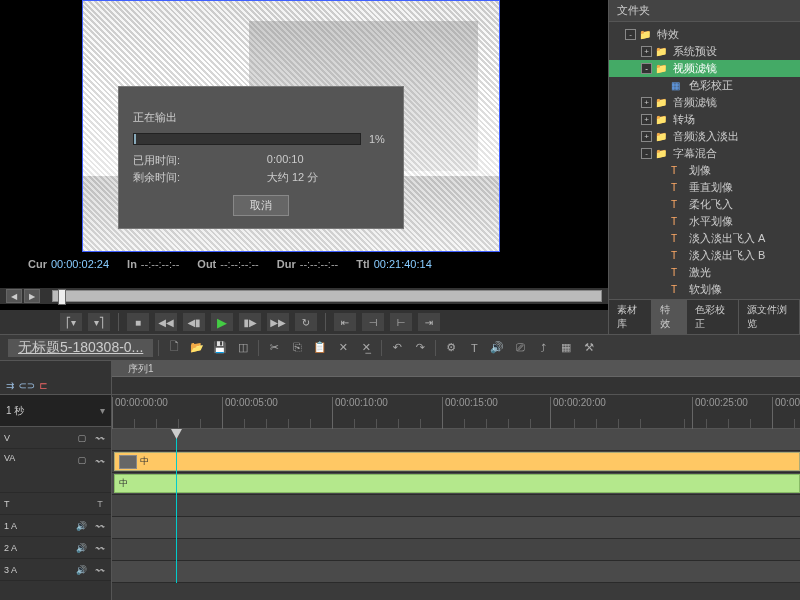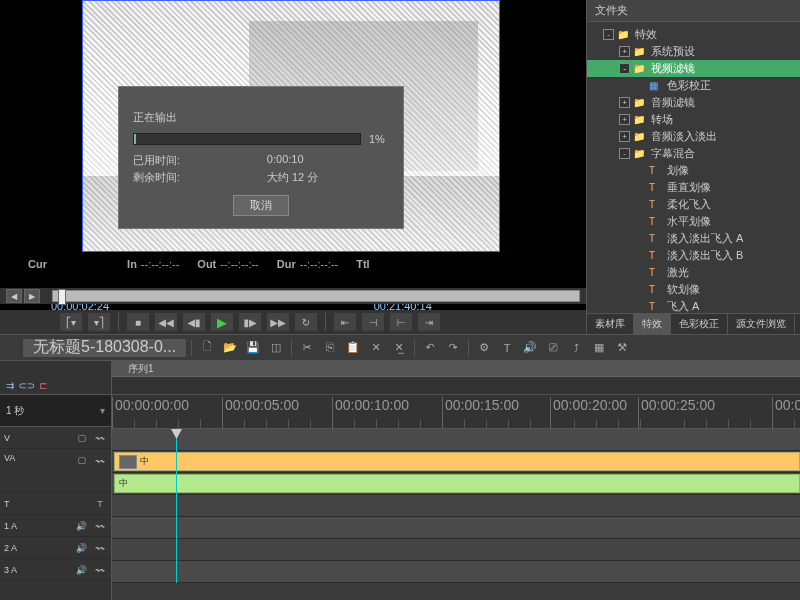--- a/index.html
+++ b/index.html
@@ -2,21 +2,21 @@
 <html><head>
 <meta charset="utf-8">
 <style>
 * { margin: 0; padding: 0; box-sizing: border-box; font-family: "Microsoft YaHei", sans-serif; }
 body { background: #2a2a2a; color: #ccc; font-size: 11px; overflow: hidden; width: 800px; height: 600px; position: relative; }
 
 
 .app { display: flex; flex-direction: column; height: 600px; }
 .upper { display: flex; height: 334px; }
 .preview-area { flex: 1; background: #000; position: relative; }
-.side-panel { width: 214px; background: #3a3a3a; border-left: 1px solid #555; display: flex; flex-direction: column; }
+.side-panel { width: 192px; background: #3a3a3a; border-left: 1px solid #555; display: flex; flex-direction: column; }
 
 
 .preview-frame { position: absolute; top: 0; left: 82px; width: 418px; height: 252px; border: 1px solid #4060ff; background: #e8e8e8; overflow: hidden; }
 .sketch { position: absolute; inset: 0; background: repeating-linear-gradient(45deg, #ddd 0 2px, #fff 2px 4px), linear-gradient(#ccc,#eee); background-blend-mode: multiply; filter: contrast(1.5) grayscale(1); }
 .sketch::before { content:""; position:absolute; top:20px; left:40%; width:55%; height:60%; background:linear-gradient(#888,#aaa); opacity:.4; }
 .sketch::after { content:""; position:absolute; bottom:0; left:0; right:0; height:30%; background:linear-gradient(#666,#888); opacity:.3; }
 
 
 .dialog { position: absolute; top: 86px; left: 118px; width: 286px; background: #555; border: 1px solid #777; }
 .dialog-title { background: #444; padding: 3px 8px; font-size: 11px; font-weight: bold; }
@@ -27,21 +27,21 @@
 .progress-fill { height: 100%; width: 1%; background: #8ab; }
 .progress-pct { font-size: 11px; min-width: 20px; }
 .time-grid { display: grid; grid-template-columns: auto auto; gap: 2px 16px; font-size: 11px; margin-bottom: 10px; }
 .dialog-btns { text-align: center; }
 .btn-cancel { padding: 2px 16px; background: #666; border: 1px solid #888; color: #ddd; cursor: pointer; font-size: 11px; }
 
 
 .tc-bar { position: absolute; top: 258px; left: 28px; right: 0; display: flex; gap: 18px; font-family: monospace; font-size: 11px; color: #aaa; }
 .tc-item { display: flex; gap: 4px; }
 .tc-lbl { font-weight: bold; }
-.tc-active { color: #8cf; margin-top: 42px; }
+.tc-active { color: #8cf; }
 
 
 .scrubber { position: absolute; top: 288px; left: 0; right: 0; height: 16px; display:flex; align-items:center; background:#333; }
 .scrub-btns { display:flex; gap:2px; padding:0 6px; }
 .scrub-btn { width:16px; height:14px; background:#555; border:1px solid #666; font-size:8px; display:flex; align-items:center; justify-content:center; }
 .scrub-track { flex:1; height:12px; background:#bbb; margin:0 6px; position:relative; border:1px solid #888; }
 .scrub-handle { position:absolute; left:1%; top:-2px; width:8px; height:16px; background:#eee; border:1px solid #666; }
 
 
 .transport { position:absolute; top:310px; left:0; right:0; height:24px; background:#333; display:flex; align-items:center; gap:6px; padding:0 60px; }
@@ -62,33 +62,33 @@
 .tree-ico.txt { color:#fa6; }
 .ind-1{padding-left:16px}.ind-2{padding-left:32px}.ind-3{padding-left:48px}
 .panel-tabs { display:flex; background:#333; border-top:1px solid #555; }
 .ptab { padding:3px 8px; font-size:10px; cursor:pointer; border-right:1px solid #555; }
 .ptab.active { background:#555; }
 
 
 .lower-tb { height:26px; background:#3a3a3a; border-top:1px solid #555; display:flex; align-items:center; padding:0 4px; gap:3px; overflow:hidden; }
 .tb-btn { width:20px; height:18px; display:flex; align-items:center; justify-content:center; color:#aaa; font-size:11px; cursor:pointer; }
 .tb-sep { width:1px; height:16px; background:#555; margin:0 2px; }
-.tab-chip { height:18px; padding:0 10px; background:#555; display:flex; align-items:center; font-size:16px; margin-left:19px; }
+.tab-chip { height:18px; padding:0 10px; background:#555; display:flex; align-items:center; font-size:14px; margin-left:4px;text-decoration:underline; }
 
 
 .timeline { flex:1; display:flex; background:#3a3a3a; border-top:1px solid #555; }
 .tl-left { width:112px; background:#333; border-right:1px solid #555; }
 .tl-right { flex:1; position:relative; overflow:hidden; }
 
 .seq-tab { height:16px; background:#555; display:flex; align-items:center; padding:0 16px; font-size:10px; border-bottom:1px solid #666; }
 .tl-tools { height:18px; background:#333; display:flex; align-items:center; gap:4px; padding:0 6px; border-bottom:1px solid #555; font-size:10px; color:#9bd; }
 .zoom-sel { height:32px; background:#222; border-bottom:1px solid #555; padding:0 6px; font-size:10px; display:flex; align-items:center; justify-content:space-between; }
 .zoom-arrow { color:#888; cursor:pointer; }
 
-.ruler { height:34px; background:#333; border-bottom:1px solid #555; position:relative; font-family:monospace; font-size:14px; color:#999; }
+.ruler { height:34px; background:#333; border-bottom:1px solid #555; position:relative; font-family:monospace; font-size:10px; color:#999; }
 .ruler-tick { position:absolute; top:2px; height:32px; border-left:1px solid #666; padding-left:2px; }
 .ruler-sub { position:absolute; top:24px; height:10px; border-left:1px solid #555; }
 .playhead { position:absolute; top:0; bottom:0; width:1px; background:#0cc; left:64px; z-index:5; }
 .playhead::before { content:""; position:absolute; top:0; left:-5px; width:11px; height:10px; background:#ccc; clip-path:polygon(0 0,100% 0,50% 100%); }
 
 .track { height:22px; border-bottom:1px solid #2a2a2a; background:#4a4a4a; position:relative; }
 .track.odd { background:#444; }
 .track-hdr { height:22px; background:#333; border-bottom:1px solid #2a2a2a; display:flex; align-items:center; padding:0 4px; gap:4px; font-size:9px; }
 .track-hdr.dbl { height:44px; align-items:flex-start; padding-top:4px; }
 .trk-name { flex:1; }
@@ -370,21 +370,21 @@
           <div class="ruler-tick" style="left: 330px;">00:00:15:00</div>
           <div class="ruler-sub" style="left: 352px;"></div>
           <div class="ruler-sub" style="left: 374px;"></div>
           <div class="ruler-sub" style="left: 396px;"></div>
           <div class="ruler-sub" style="left: 418px;"></div>
           <div class="ruler-tick" style="left: 438px;">00:00:20:00</div>
           <div class="ruler-sub" style="left: 462px;"></div>
           <div class="ruler-sub" style="left: 484px;"></div>
           <div class="ruler-sub" style="left: 506px;"></div>
           <div class="ruler-sub" style="left: 528px;"></div>
-          <div class="ruler-tick" style="left: 526px; text-align: center;">00:00:25:00</div>
+          <div class="ruler-tick" style="left: 580px; text-align: center;">00:00:25:00</div>
           <div class="ruler-sub" style="left: 572px;"></div>
           <div class="ruler-sub" style="left: 594px;"></div>
           <div class="ruler-sub" style="left: 616px;"></div>
           <div class="ruler-sub" style="left: 638px;"></div>
           <div class="ruler-tick" style="left: 660px;">00:00:30:00</div>
           <div class="ruler-sub" style="left: 682px;"></div>
         </div>
       <div id="tracks-body" style="position:relative">
         <div class="playhead"></div>
       <div class="track"></div>

